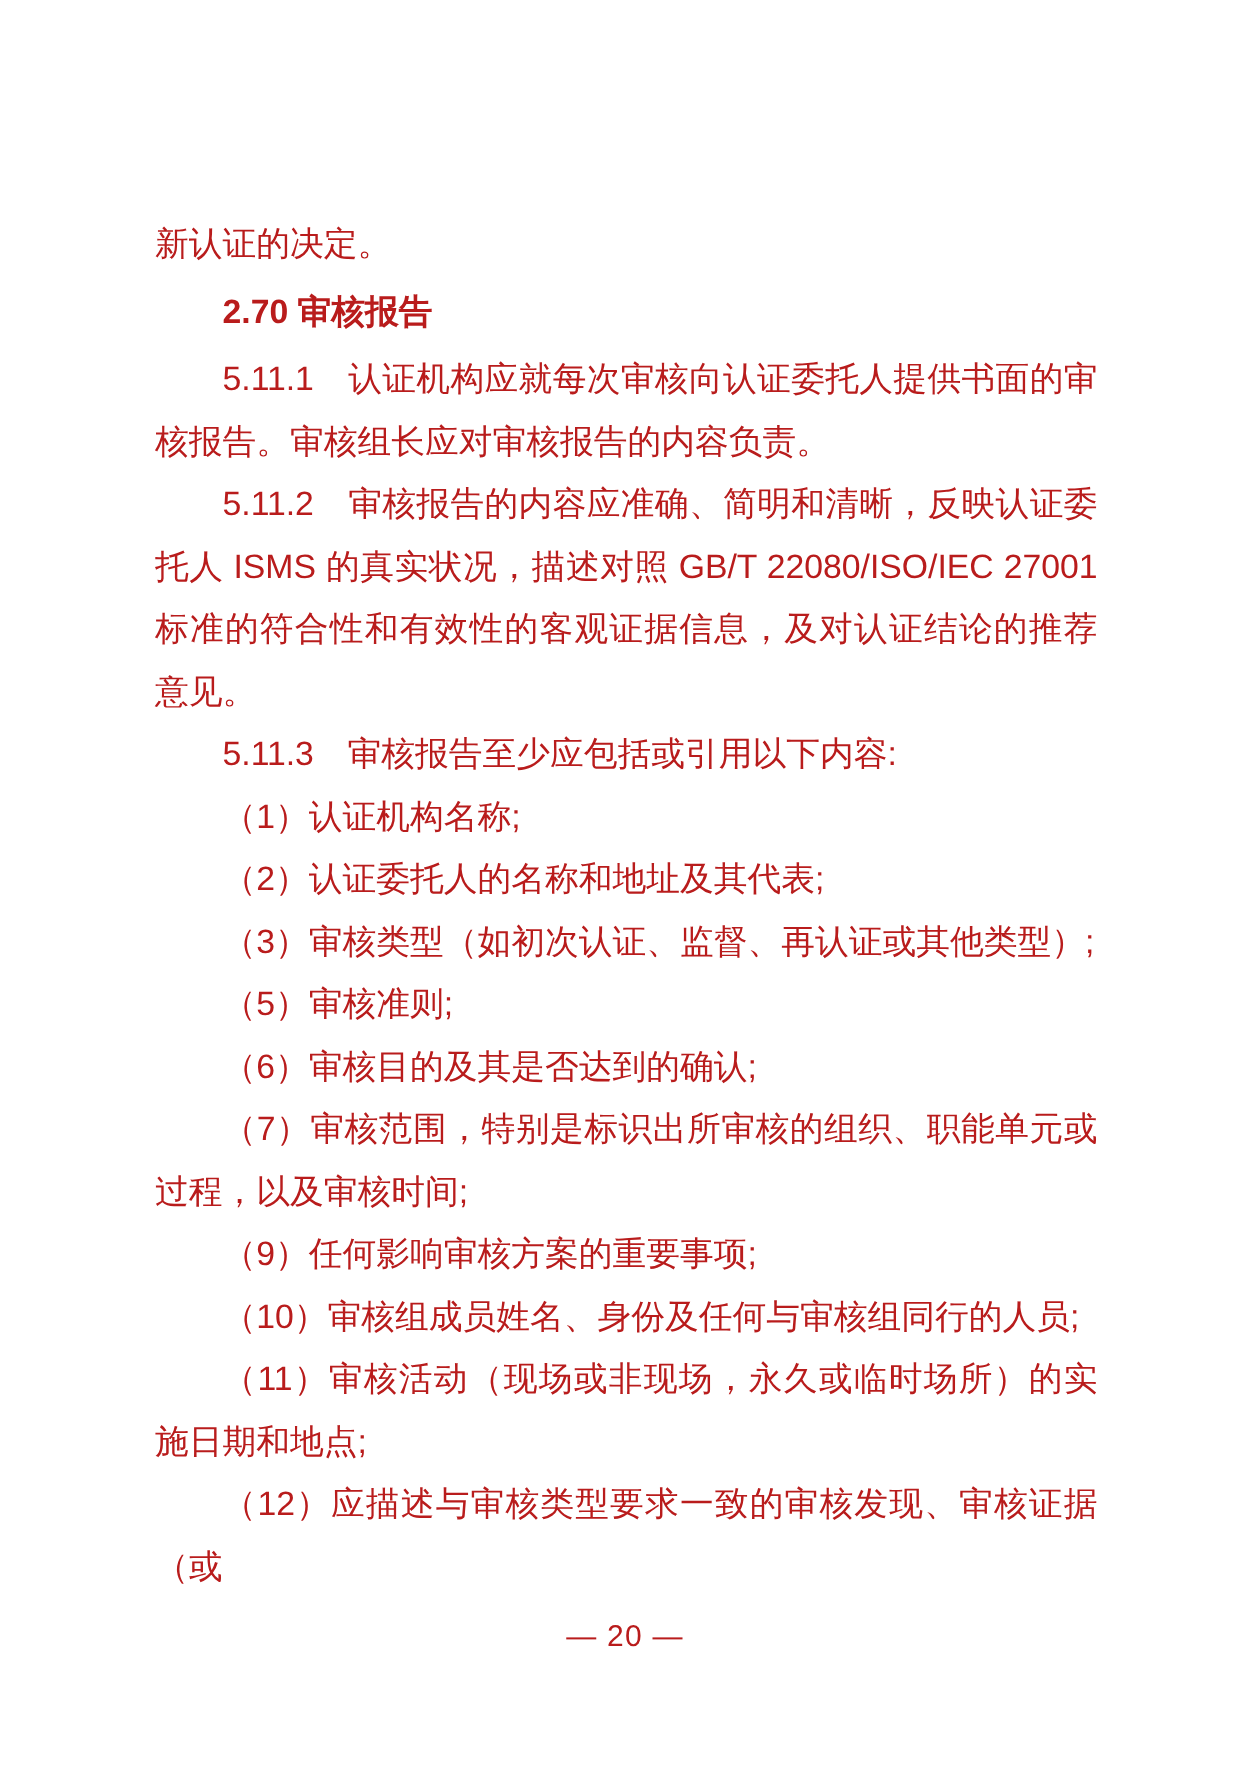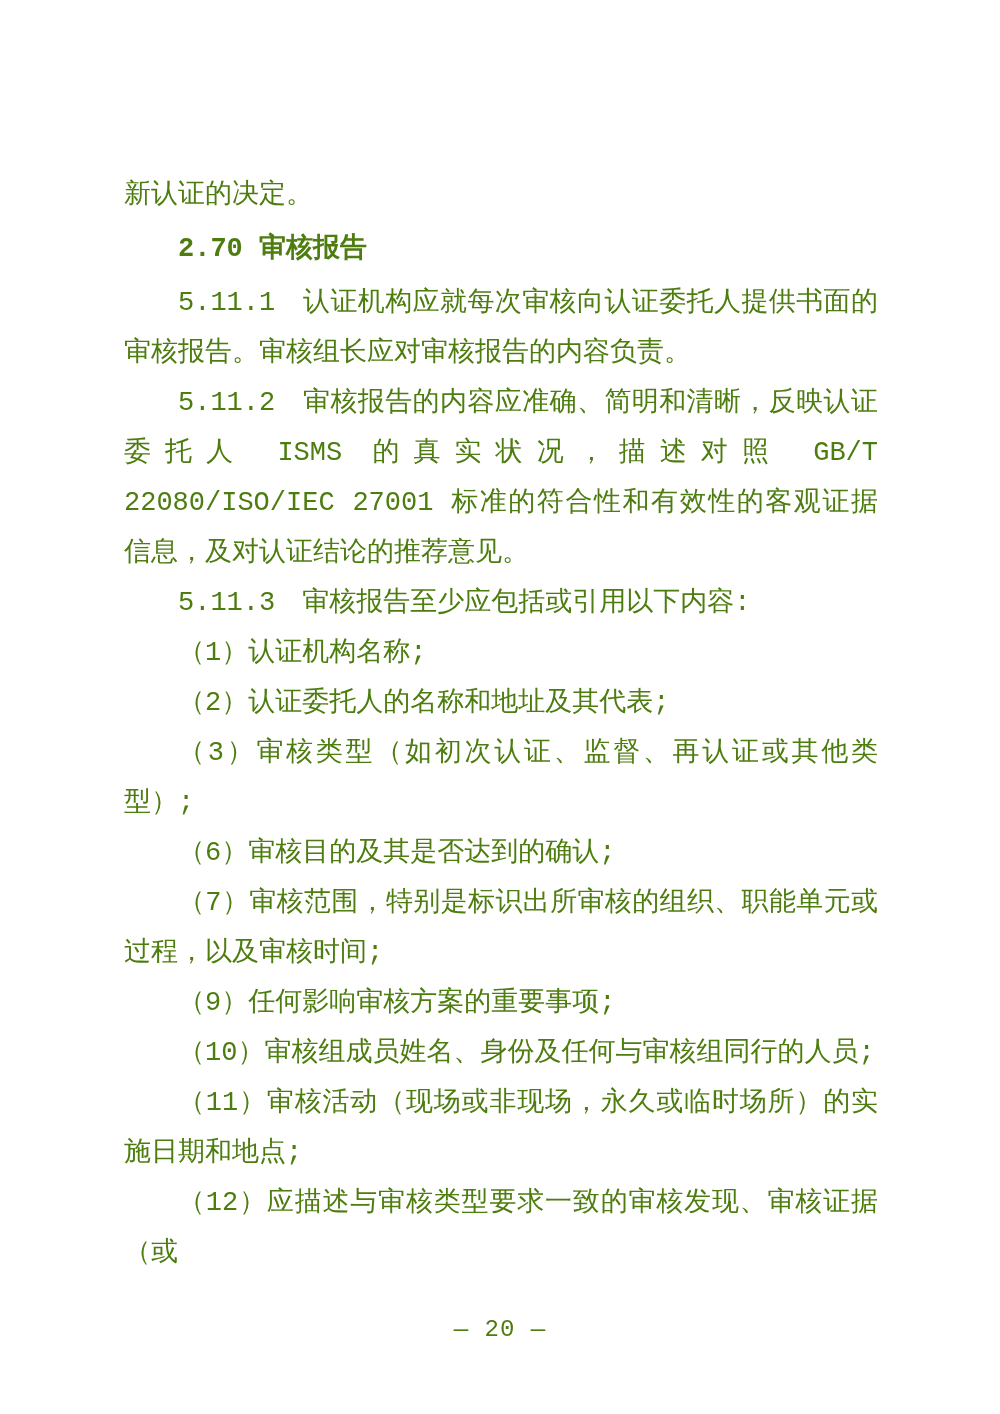--- a/index.html
+++ b/index.html
@@ -4,22 +4,22 @@
 <style>
   * { margin: 0; padding: 0; box-sizing: border-box; }
   html, body {
     background: #ffffff;
   }
   .page {
     position: relative;
     width: 1000px;
     height: 1384px;
     background: #ffffff;
-    color: #4d7c0f;
-    font-family: Liberation Mono, monospace;
+    color: #b91c1c;
+    font-family: Liberation Sans, sans-serif;
     overflow: hidden;
   }
   .content {
     position: absolute;
     left: 124px;
     top: 170px;
     width: 754px;
     font-size: 27px;
     line-height: 50px;
     text-align: justify;
@@ -38,36 +38,36 @@
   .footer {
     position: absolute;
     left: 0;
     top: 1292px;
     width: 100%;
     height: 36px;
     line-height: 36px;
     text-align: center;
     font-size: 24px;
     letter-spacing: 1px;
-    margin-top: 20px;
   }
 </style>
 </head>
 <body>
 
 <div class="page">
   <div class="content">
     <p class="p-flush">新认证的决定。</p>
     <p class="p-heading">2.70  审核报告</p>
     <p class="p-body">5.11.1　认证机构应就每次审核向认证委托人提供书面的审核报告。审核组长应对审核报告的内容负责。</p>
     <p class="p-body">5.11.2　审核报告的内容应准确、简明和清晰，反映认证委托人 ISMS 的真实状况，描述对照 GB/T 22080/ISO/IEC 27001 标准的符合性和有效性的客观证据信息，及对认证结论的推荐意见。</p>
     <p class="p-body">5.11.3　审核报告至少应包括或引用以下内容:</p>
     <p class="p-body">（1）认证机构名称;</p>
     <p class="p-body">（2）认证委托人的名称和地址及其代表;</p>
     <p class="p-body">（3）审核类型（如初次认证、监督、再认证或其他类型）;</p>
+    <p class="p-body">（5）审核准则;</p>
     <p class="p-body">（6）审核目的及其是否达到的确认;</p>
     <p class="p-body">（7）审核范围，特别是标识出所审核的组织、职能单元或过程，以及审核时间;</p>
     <p class="p-body">（9）任何影响审核方案的重要事项;</p>
     <p class="p-body">（10）审核组成员姓名、身份及任何与审核组同行的人员;</p>
     <p class="p-body">（11）审核活动（现场或非现场，永久或临时场所）的实施日期和地点;</p>
     <p class="p-body">（12）应描述与审核类型要求一致的审核发现、审核证据（或</p>
   </div>
   <div class="footer">
     <span>— 20 —</span>
   </div>

